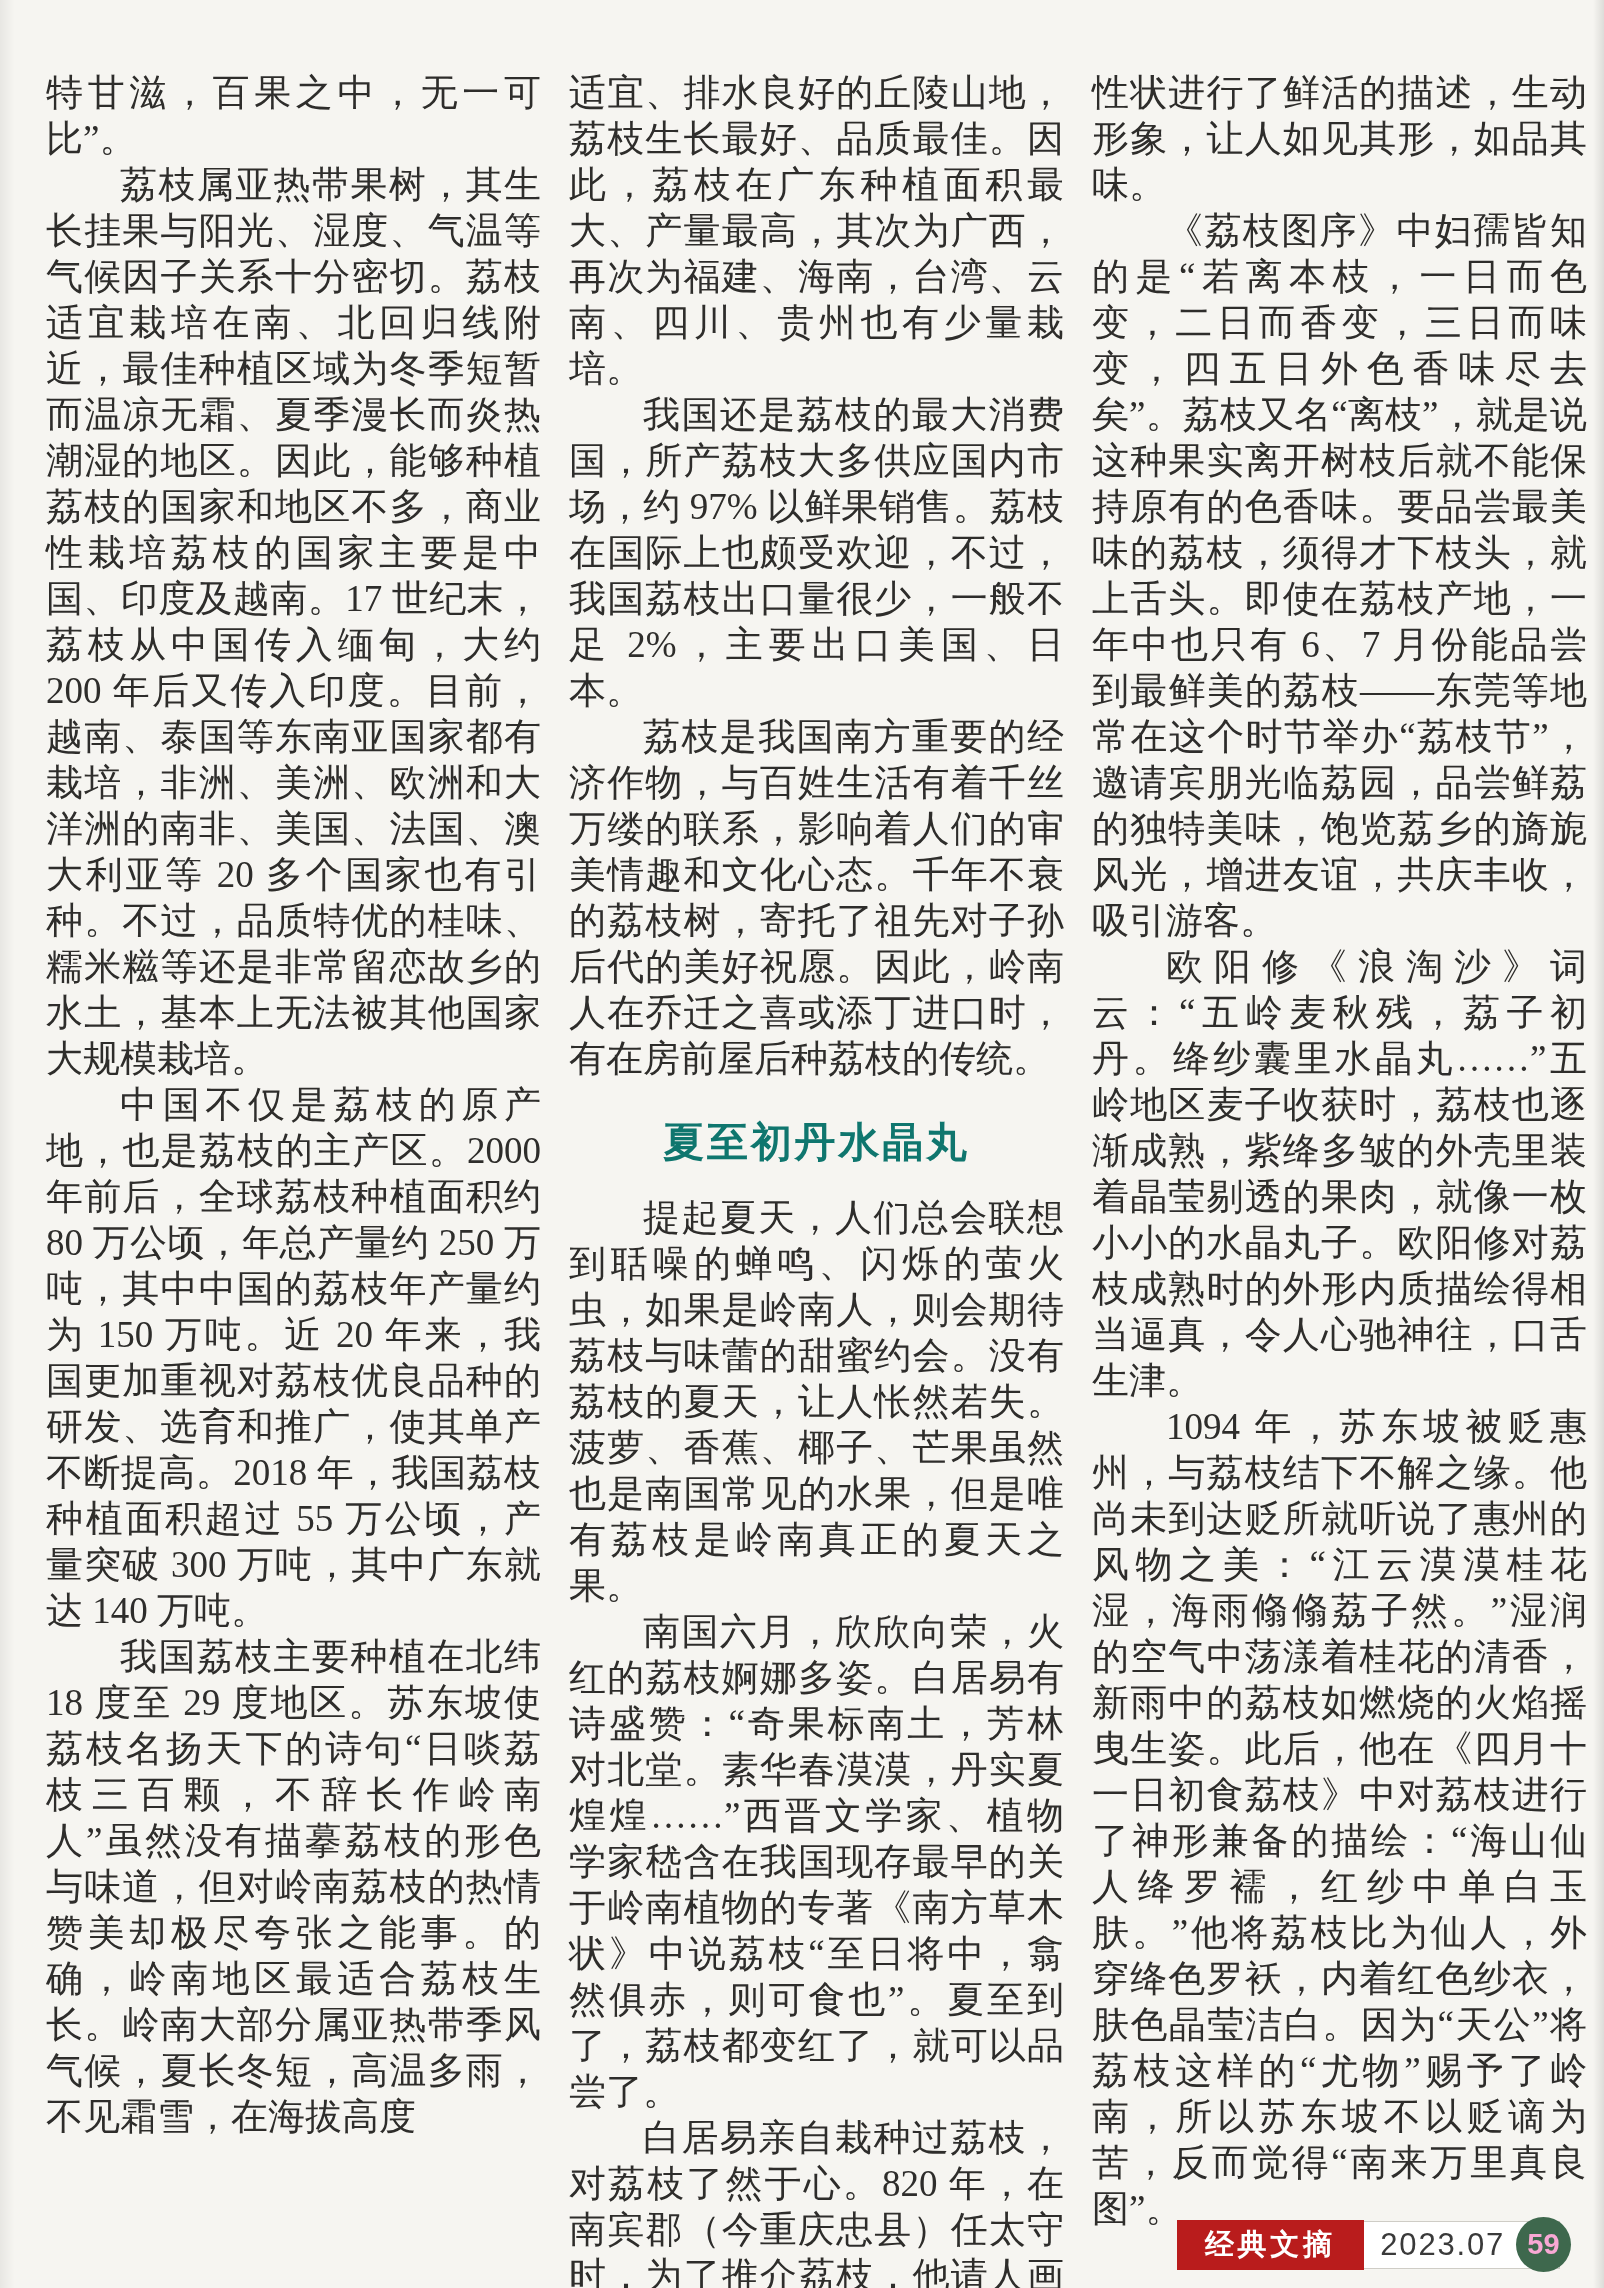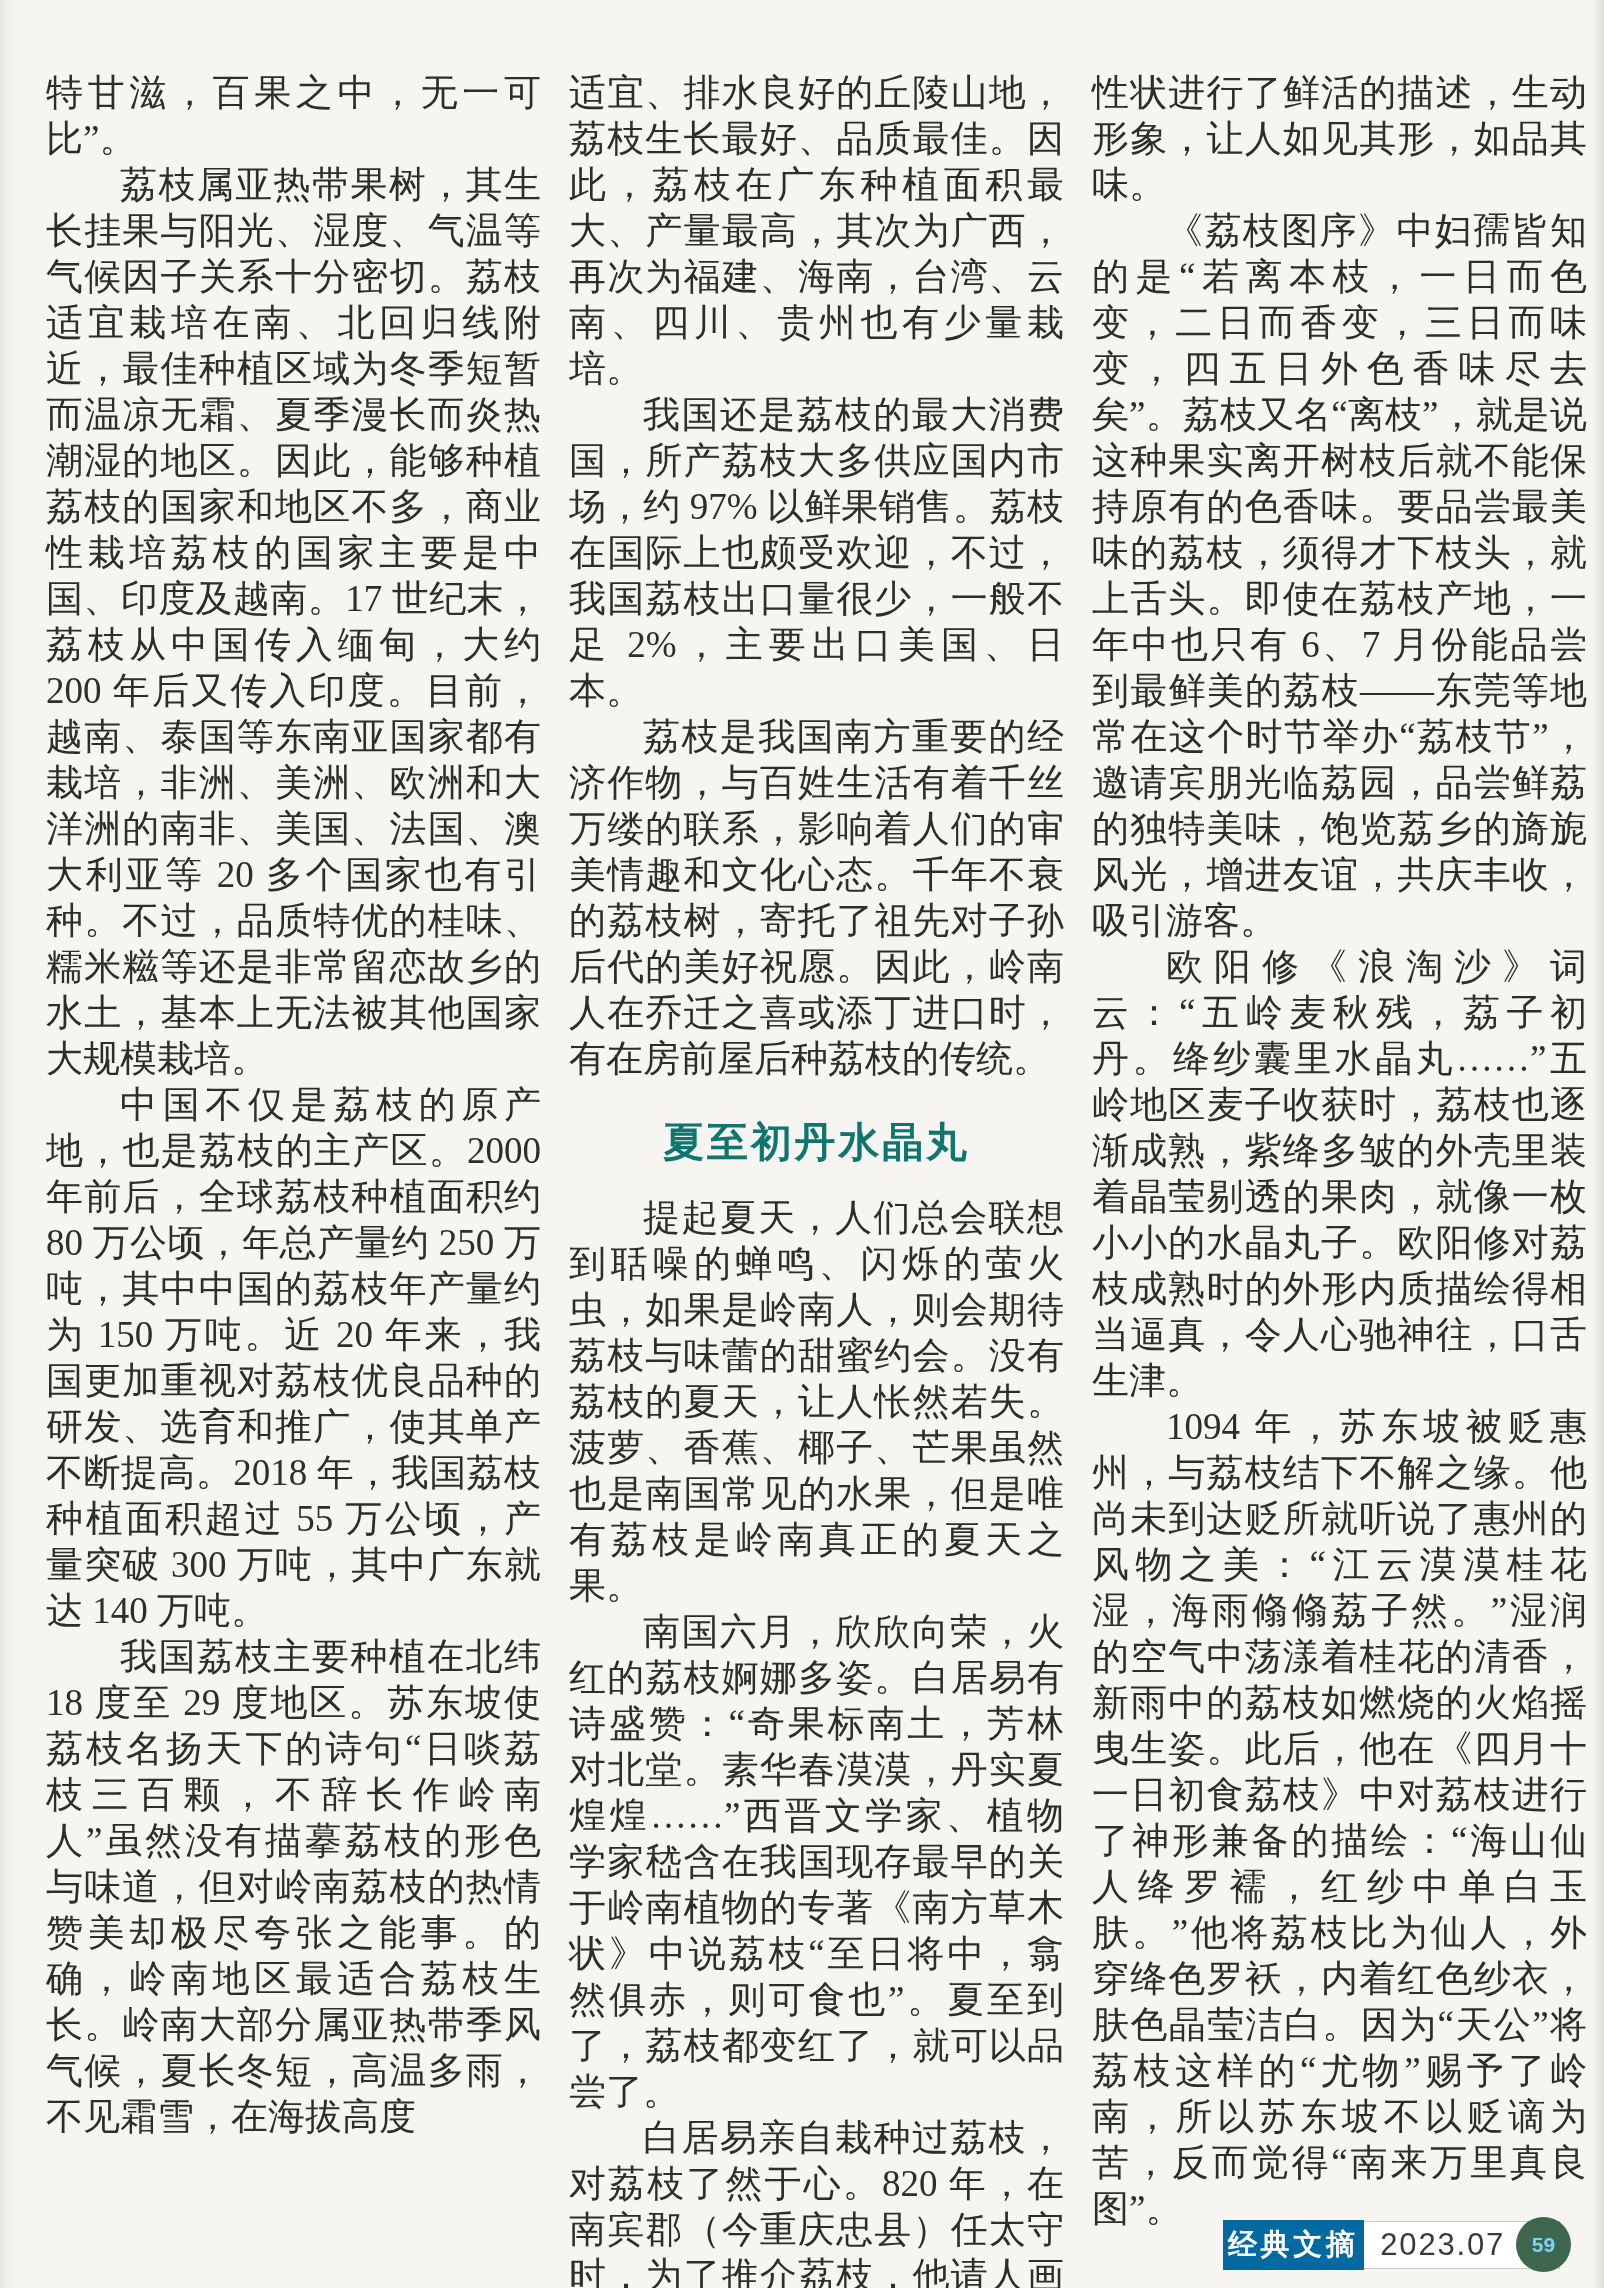--- a/index.html
+++ b/index.html
@@ -42,37 +42,37 @@
     color:#0f766e;
     letter-spacing:2.8px;
   }
   .last-para { position:relative; }
   .footer {
     position:absolute; right:33px; bottom:16.6px;
     display:flex; align-items:center;
     font-family:"Liberation Sans","DejaVu Sans",sans-serif;
   }
   .footer-mag {
-    background:#0369a1; color:#ffffff;
+    background:#b91c1c; color:#ffffff;
     height:50px; display:flex; align-items:center;
-    padding:0 5px;
+    padding:0 28px;
     font-size:29px; font-weight:bold; letter-spacing:3.7px;
   }
   .footer-issue {
     background:#ffffff;
     border:1.8px solid #cfcdc6; border-left:none;
     height:46px; display:flex; align-items:center;
     padding:0 54px 0 16.6px;
     font-size:31px; color:#3a3a3a; letter-spacing:1.8px;
   }
   .footer-page {
     width:55px; height:55px; border-radius:50%;
-    background:#3e684d; color:#7dd3fc;
+    background:#3e684d; color:#f9a8d4;
     display:flex; align-items:center; justify-content:center;
-    font-size:21px; font-weight:bold;
+    font-size:29px; font-weight:bold;
     margin-left:-44px; position:relative; z-index:2;text-align:right;
   }
 </style>
 </head>
 <body>
 
 <div class="page">
 
   <div class="columns">
 

